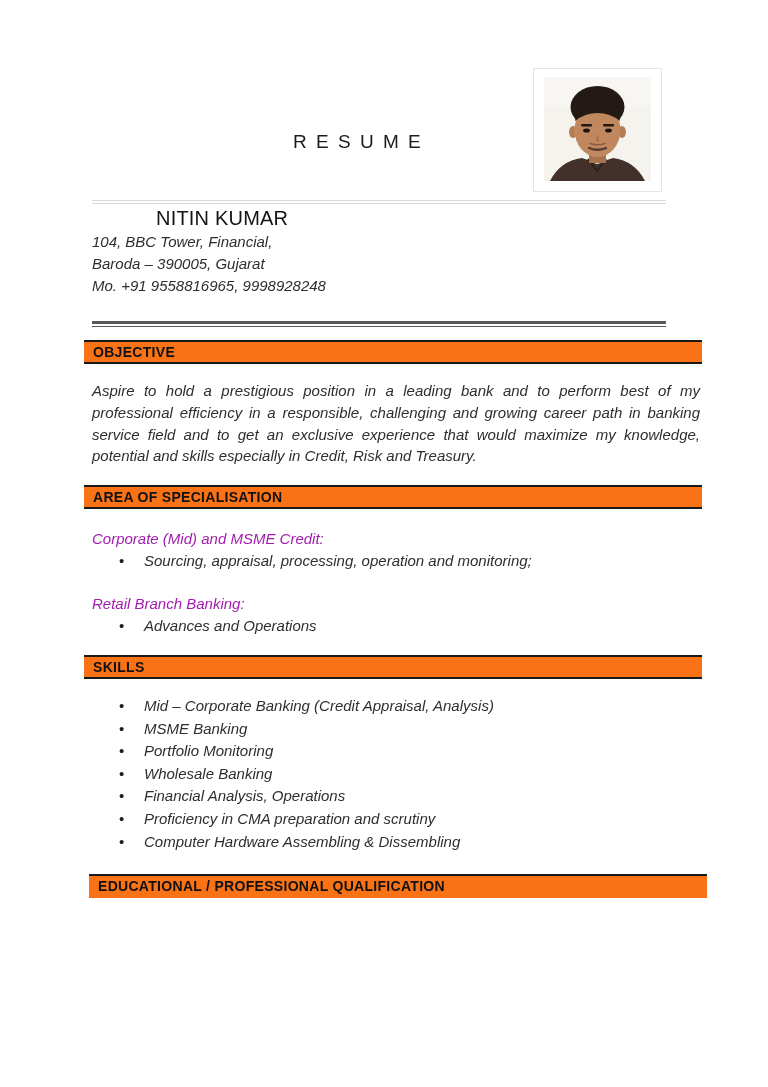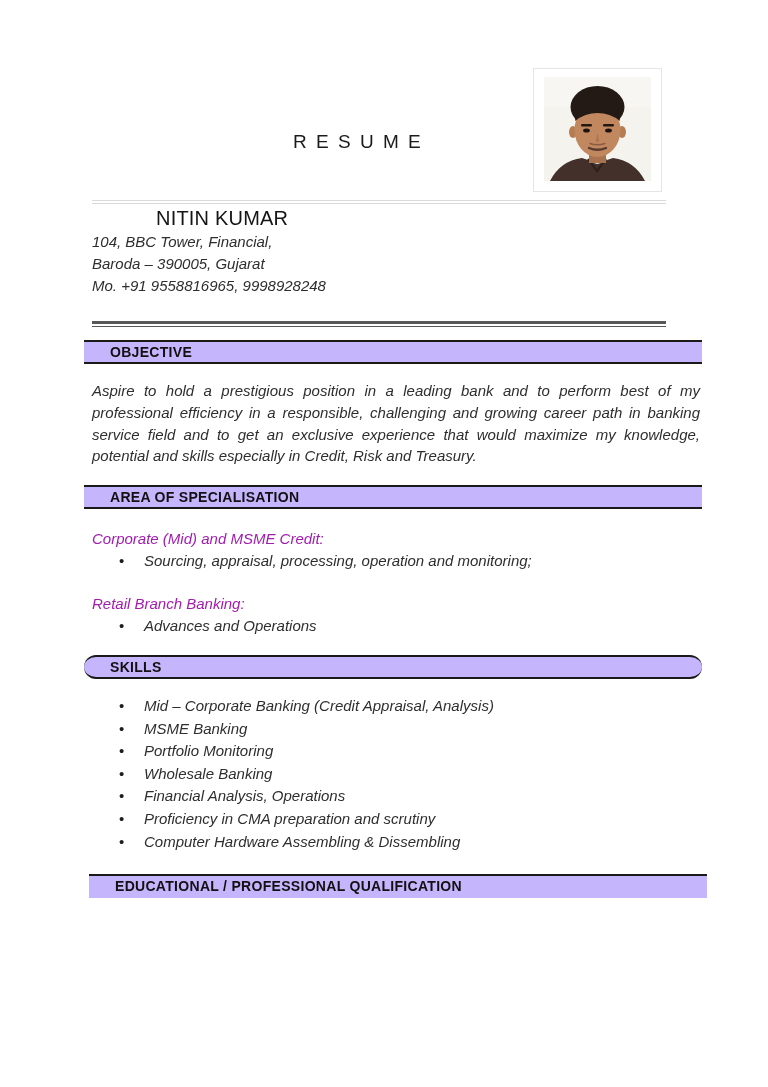--- a/index.html
+++ b/index.html
@@ -55,32 +55,32 @@
   .address-block {
     left: 92px; top: 231px;
     font-size: 15px; font-style: italic;
     line-height: 22px; color: #2e2e2e;
     white-space: nowrap;
   }
 
   
   .section-bar {
     left: 84px; width: 618px; height: 24px;
-    background: #c4b5fd;
+    background: #f97316;
     border-top: 2px solid #1a1a1a;
     border-bottom: 2px solid #1a1a1a;
     box-sizing: border-box;
     font-size: 14px; font-weight: 700;
     color: #111111; letter-spacing: 0.3px;
-    line-height: 20px; padding-left: 26px;
+    line-height: 20px; padding-left: 9px;
     white-space: nowrap;
   }
   .bar-objective { top: 340px; }
   .bar-specialisation { top: 485px; }
-  .bar-skills { top: 655px; border-radius: 12px; }
+  .bar-skills { top: 655px; }
   .bar-education { top: 874px; left: 89px; border-bottom: none; }
 
   
   .body-paragraph {
     left: 92px; top: 380px; width: 608px;
     font-size: 15px; font-style: italic;
     line-height: 21.8px; color: #2e2e2e;
     text-align: justify;
   }
   .group-title {

